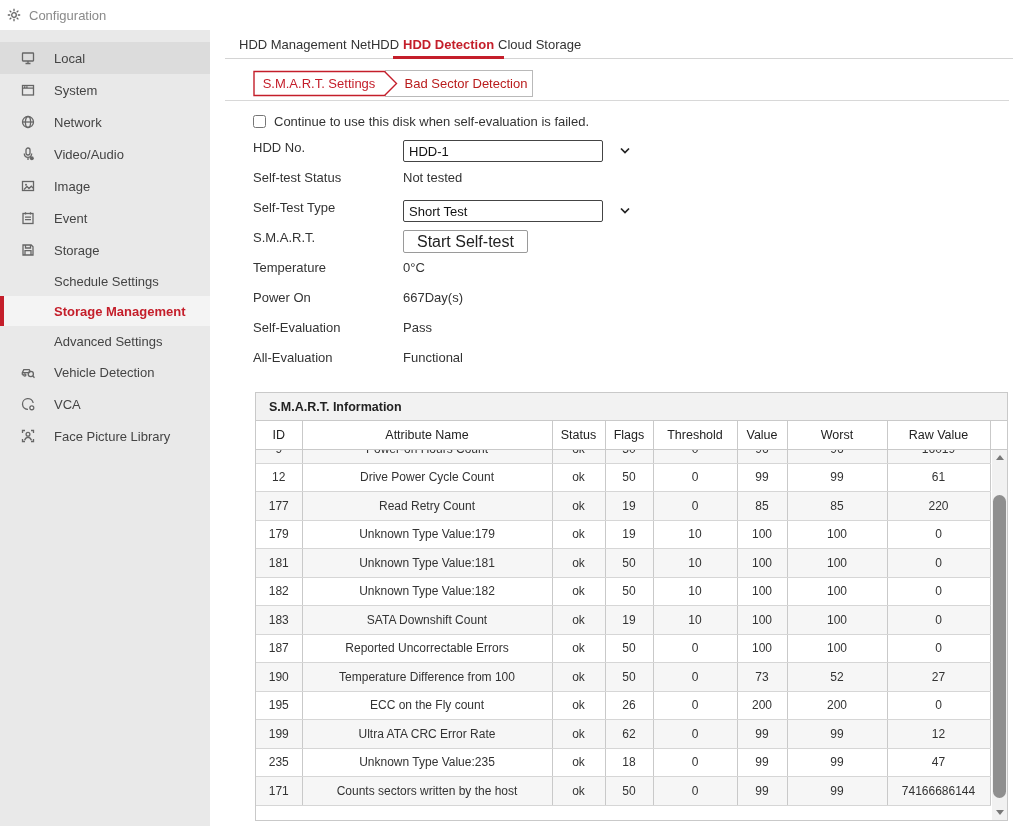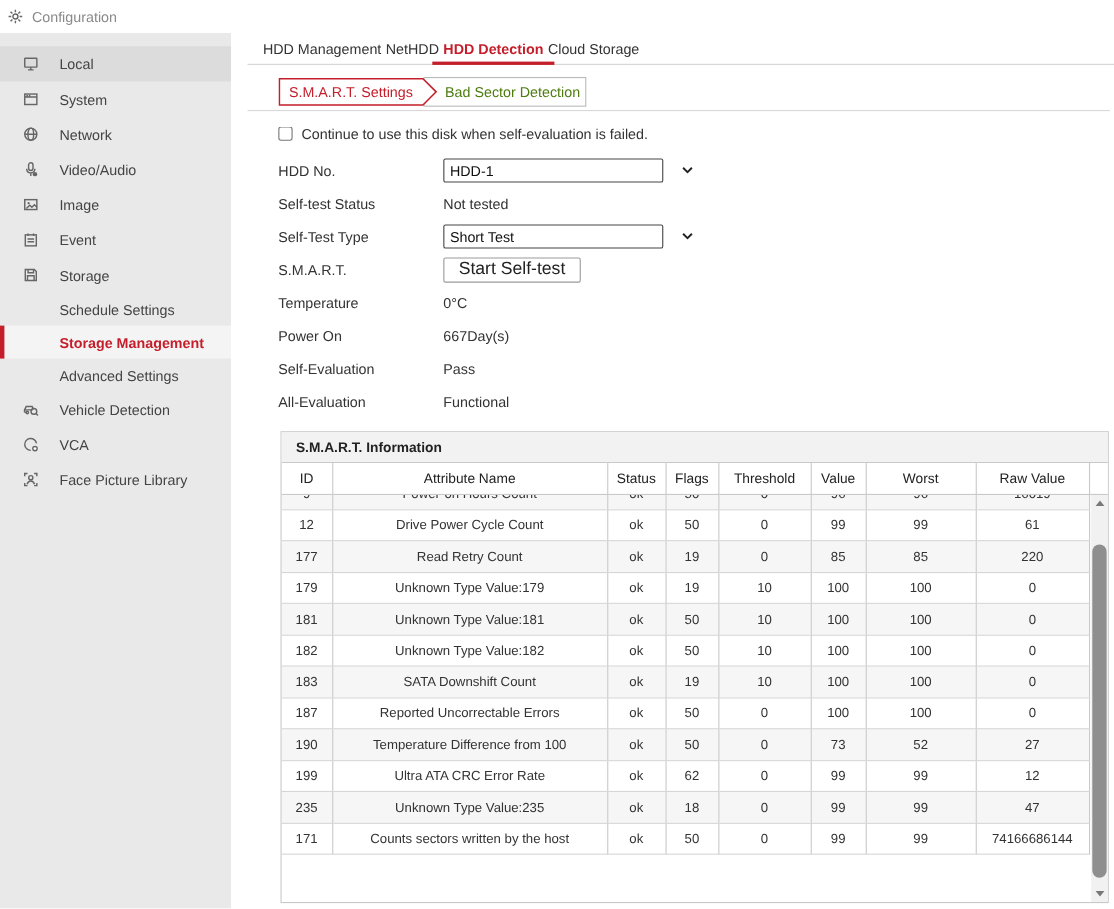--- a/index.html
+++ b/index.html
@@ -37,27 +37,27 @@
   .tab{line-height:24px;padding:0 2px;cursor:pointer;position:relative;color:#333;white-space:nowrap}
   .tab.active{color:var(--accent);font-weight:bold}
   .tab.active::after{content:'';position:absolute;left:-8px;right:-8px;bottom:-2px;height:3px;background:var(--accent);z-index:2}
 
   .subtabs-wrap{position:absolute;left:15px;right:4px;top:60px;height:41px;border-bottom:1px solid #d8d8d8}
   .subtabs{position:absolute;left:28px;top:10px;height:27px;display:flex}
   .subtab-smart{position:relative;width:145px;height:27px;z-index:2;cursor:pointer}
   .subtab-smart svg{position:absolute;left:0;top:0}
   .subtab-smart .lbl{position:absolute;left:0;top:0;width:132px;text-align:center;line-height:27px;color:var(--accent);font-size:13px}
   .subtab-bad{margin-left:-13px;z-index:1;width:148px;height:27px;border:1px solid #b9b9b9;background:#fff;
-              line-height:25px;text-align:center;color:#4d7c0f;padding-left:14px;cursor:pointer;font-size:13px}
+              line-height:25px;text-align:center;color:#b91c1c;padding-left:14px;cursor:pointer;font-size:13px}
 
   .check-row{position:absolute;left:43px;top:114px;display:flex;align-items:center;gap:8px}
   .check-row input{width:13px;height:13px;margin:0}
 
   .form{position:absolute;left:43px;top:140px;width:460px}
-  .frow{height:30px;display:flex;align-items:center}
+  .frow{height:30px;display:flex;}
   .flabel{width:150px;color:#333}
   .fvalue{color:#333}
   .fselect{position:relative;width:232px;height:22px}
   .fselect select{width:200px;height:22px;border:1px solid #444;border-radius:2px;background:#fff;
                   font-size:13px;padding:0 18px 0 5px;appearance:none;-webkit-appearance:none;
                   font-family:"Liberation Sans",sans-serif;color:#111}
   .chev{position:absolute;right:5px;top:7px;pointer-events:none;line-height:0}
   .btn{height:23px;padding:0 13px;font-size:16px;border:1px solid #9a9a9a;border-radius:2px;background:#fff;
        font-family:"Liberation Sans",sans-serif;color:#222;cursor:pointer}
 
@@ -379,20 +379,30 @@
               <td class="c0">190</td>
               <td class="c1">Temperature Difference from 100</td>
               <td class="c2">ok</td>
               <td class="c3">50</td>
               <td class="c4">0</td>
               <td class="c5">73</td>
               <td class="c6">52</td>
               <td class="c7">27</td>
             </tr>
             <tr>
+              <td class="c0">195</td>
+              <td class="c1">ECC on the Fly count</td>
+              <td class="c2">ok</td>
+              <td class="c3">26</td>
+              <td class="c4">0</td>
+              <td class="c5">200</td>
+              <td class="c6">200</td>
+              <td class="c7">0</td>
+            </tr>
+            <tr>
               <td class="c0">199</td>
               <td class="c1">Ultra ATA CRC Error Rate</td>
               <td class="c2">ok</td>
               <td class="c3">62</td>
               <td class="c4">0</td>
               <td class="c5">99</td>
               <td class="c6">99</td>
               <td class="c7">12</td>
             </tr>
             <tr>

